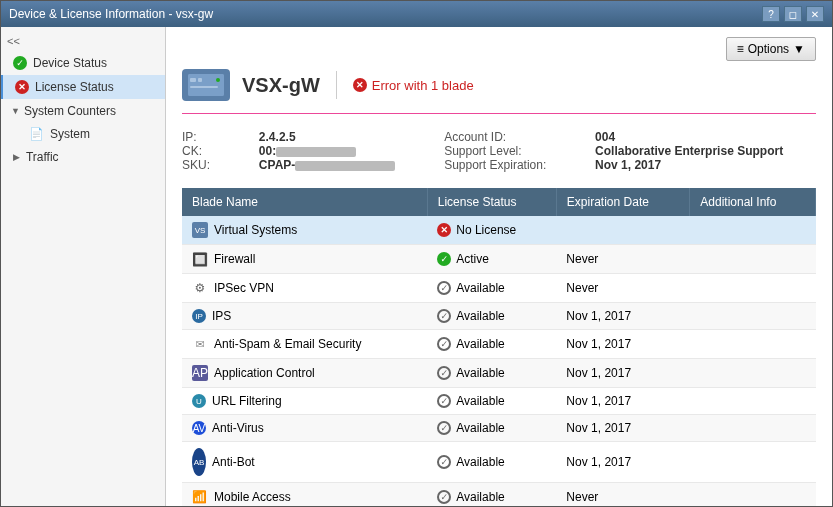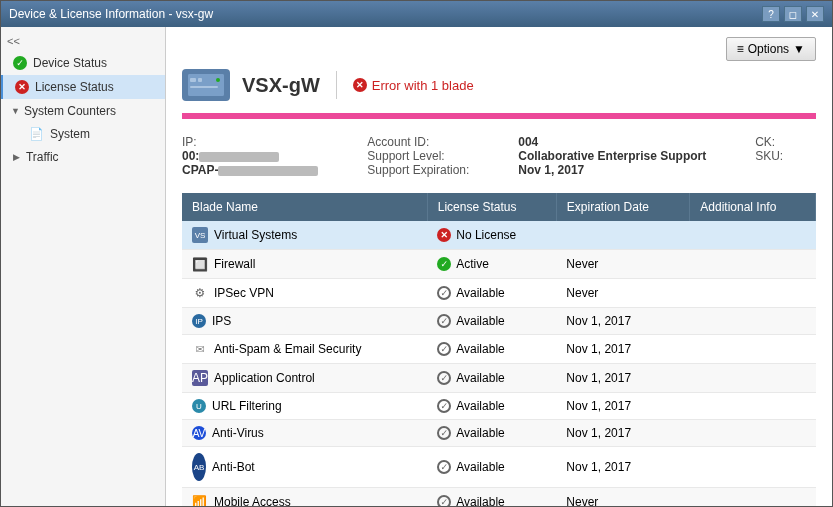--- a/index.html
+++ b/index.html
@@ -65,21 +65,21 @@
       border: 1px solid #aaa;
       padding: 4px 10px;
       font-size: 12px;
       cursor: pointer;
       display: flex;
       align-items: center;
       gap: 4px;
       border-radius: 2px;
     }
 
-    .device-header { display: flex; align-items: center; gap: 12px; margin-bottom: 16px; padding-bottom: 12px; border-bottom: 6px solid #ec4899; }
+    .device-header { display: flex; align-items: center; gap: 12px; margin-bottom: 16px; padding-bottom: 12px; border-bottom: 1px solid #ec4899; }
     .device-icon { width: 48px; height: 32px; background: #5a7fa8; border-radius: 4px; display: flex; align-items: center; justify-content: center; }
     .device-icon-inner { width: 36px; height: 22px; background: #7a9fc8; border-radius: 2px; position: relative; }
     .device-name { font-size: 20px; font-weight: bold; color: #333; }
     .divider-line { width: 1px; height: 28px; background: #ccc; margin: 0 4px; }
     .error-badge { display: flex; align-items: center; gap: 5px; color: #cc2222; font-size: 13px; }
 
     .device-details { display: grid; grid-template-columns: auto auto auto auto; gap: 0 16px; margin-bottom: 16px; align-items: center; }
     .detail-label { color: #555; font-size: 12px; white-space: nowrap; }
     .detail-value { font-size: 12px; color: #333; font-weight: bold; }
     .detail-value.bold { font-weight: bold; }
@@ -179,20 +179,21 @@
         <span class="device-name">VSX-gW</span>
         <div class="divider-line"></div>
         <div class="error-badge">
           <span class="red-x-sm">✕</span>
           <span>Error with 1 blade</span>
         </div>
       </div>
 
       <div class="device-details">
         <span class="detail-label">IP:</span>
+        <span class="detail-value">2.4.2.5</span>
         <span class="detail-label">Account ID:</span>
         <span class="detail-value">004</span>
 
         <span class="detail-label">CK:</span>
         <span class="detail-value"><span>00:</span><span class="redacted"></span></span>
         <span class="detail-label">Support Level:</span>
         <span class="detail-value bold">Collaborative Enterprise Support</span>
 
         <span class="detail-label">SKU:</span>
         <span class="detail-value"><span>CPAP-</span><span class="redacted-sm"></span></span>

